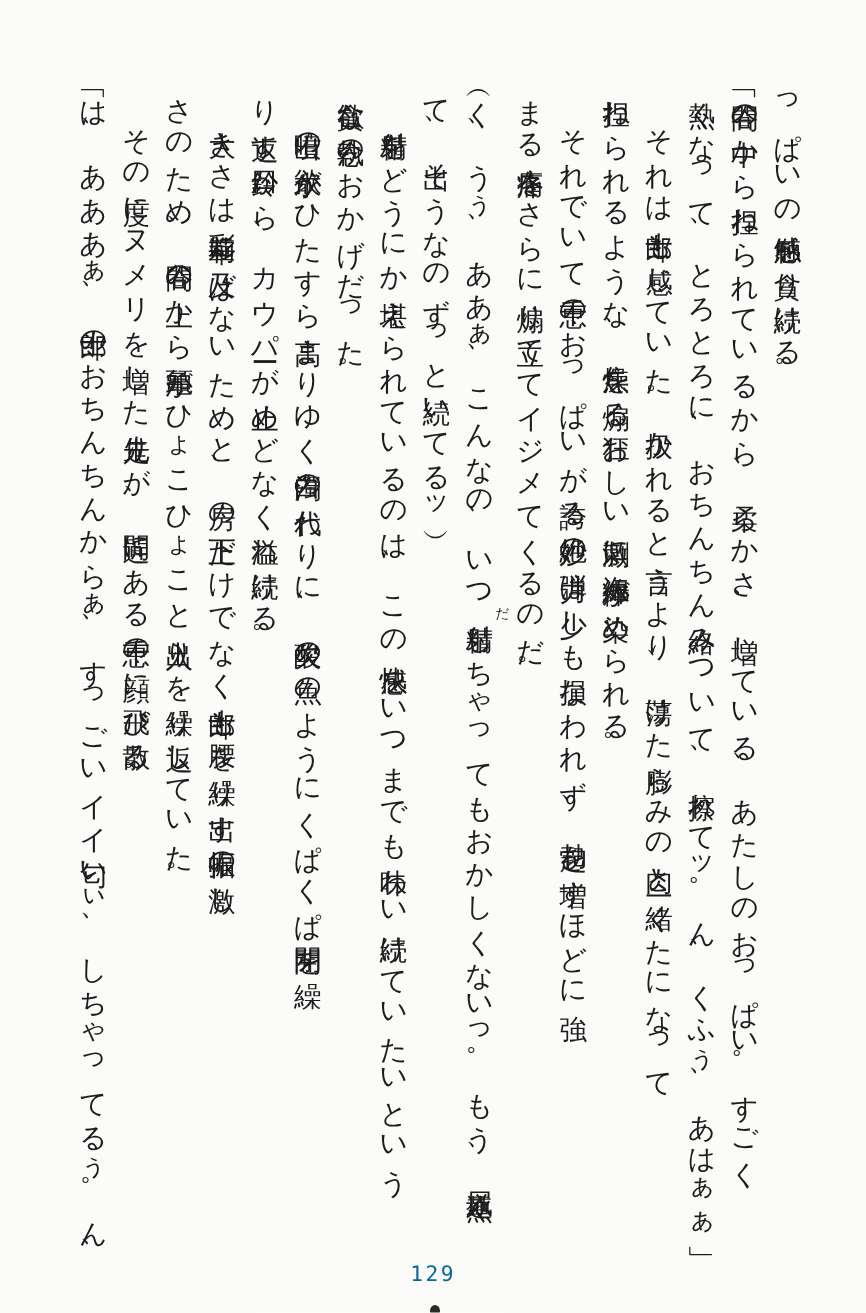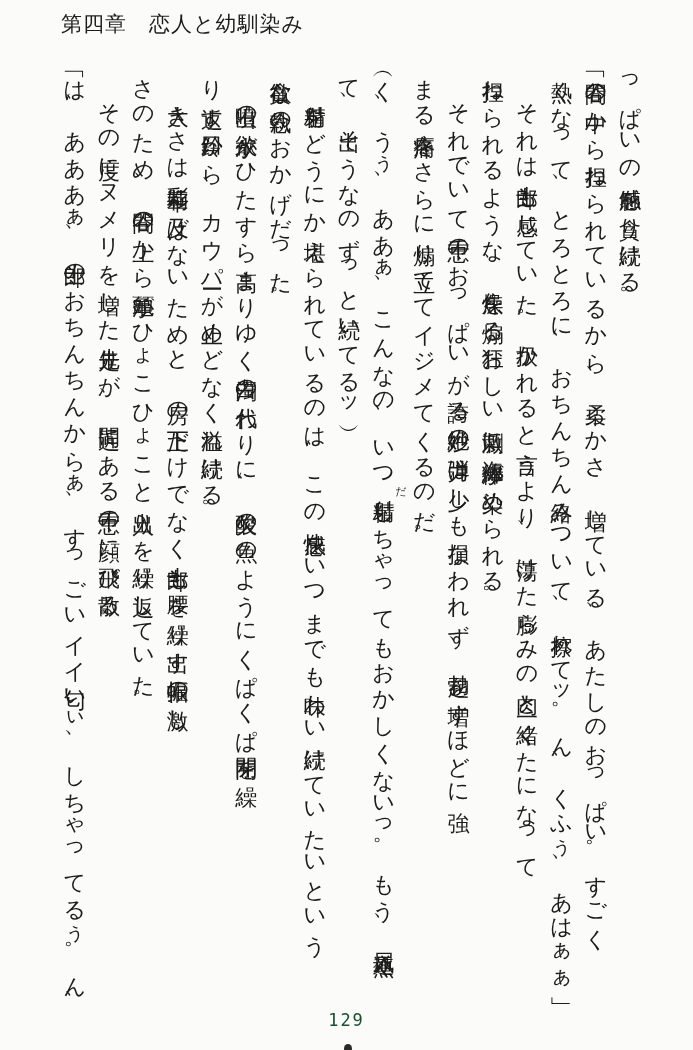--- a/index.html
+++ b/index.html
@@ -42,35 +42,34 @@
     letter-spacing:0;
     font-family:"Liberation Serif","DejaVu Serif",serif;
   }
   .page-number{
     position:absolute;
     top:1010px;left:0;right:0;
     text-align:center;
     font-size:17px;
     letter-spacing:2px;
     font-family:"DejaVu Sans Mono","Liberation Mono",monospace;
-    color:#14532d;
+    color:#0369a1;
   }
   .bottom-mark{
     position:absolute;
     top:1044px;left:344px;
     width:8px;height:9px;
     background:#2a2a2a;
     border-radius:50%;
   }
 </style>
 </head>
 <body>
 
 <div class="page">
-  <div class="chapter-header">第四章　恋人と幼馴染み</div>
 
   <div class="text-body" id="text-body">
       <div class="col">っぱいの感触を貪り続ける。</div>
       <div class="col">「谷間の中から捏ねられているから、柔らかさ、増している、あたしのおっぱい。すごく</div>
       <div class="col">熱くなって、とろとろに、おちんちん絡みついて、擦れてッ。ん、くふぅ、あはぁぁ」</div>
       <div class="col indent">それは士郎も感じていた。扱かれると言うより、蕩けた膨らみの肉と一緒くたになって</div>
       <div class="col">捏ねられるような、焦燥を煽る狂おしい刺激に海綿体が染められる。</div>
       <div class="col indent">それでいて千恵のおっぱいが誇る絶妙の弾力は少しも損なわれず、勃起を増すほどに強</div>
       <div class="col">まる疼痛をさらに煽り立ててイジメてくるのだ。</div>
       <div class="col">（く、うぅ、ああぁ、こんなの、いつ<ruby>射精<rt>だ</rt></ruby>しちゃってもおかしくないっ。もう、尿道熱く</div>

